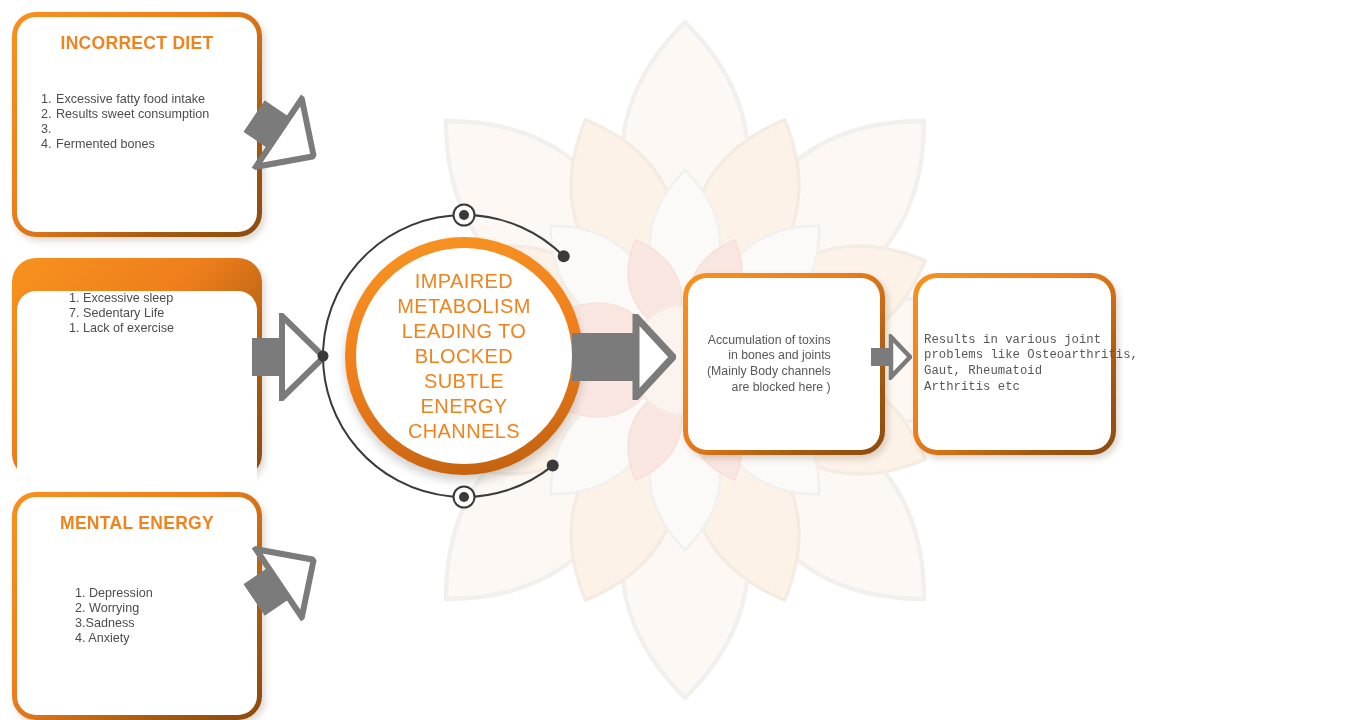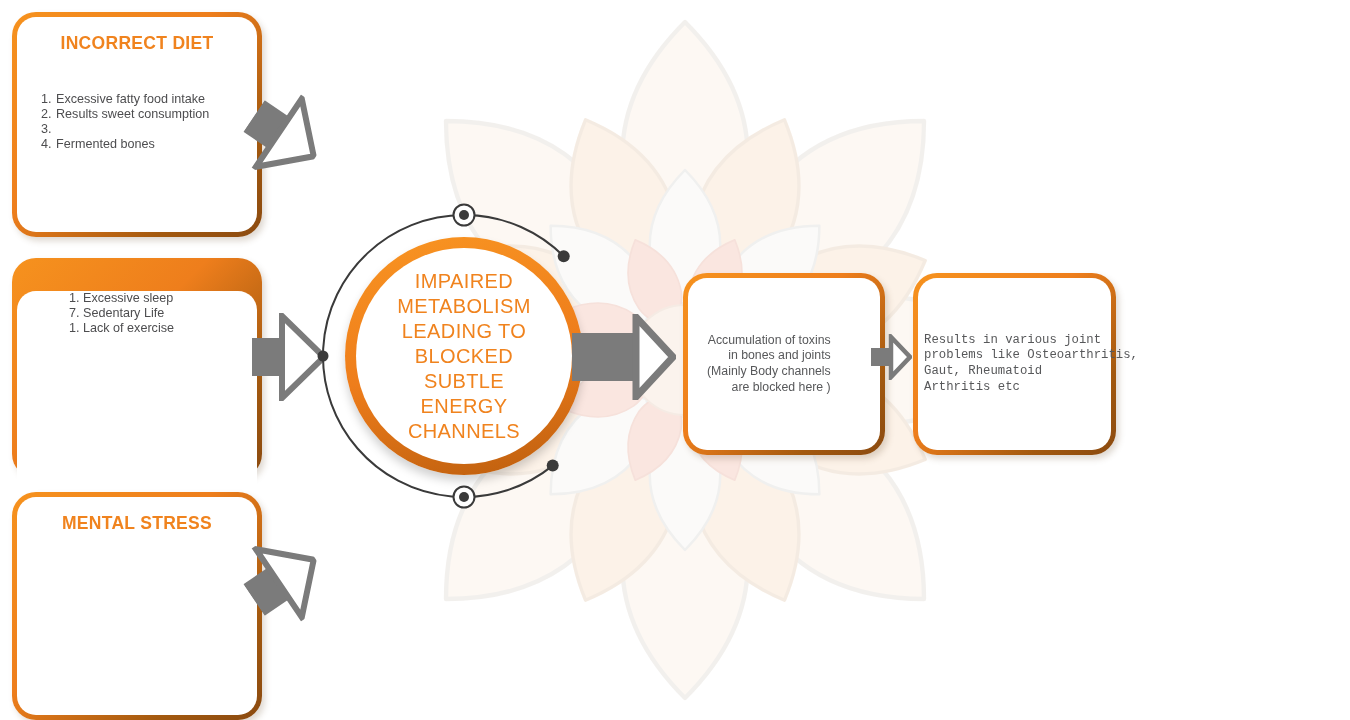--- a/index.html
+++ b/index.html
@@ -135,21 +135,27 @@
       <div id="lifestyle-list" class="list">
         <div class="line">1. Excessive sleep</div>
         <div class="line">7. Sedentary Life</div>
         <div class="line">1. Lack of exercise</div>
       </div>
     </div>
   </div>
 
   <div class="obox" style="left:12px;top:492px;width:240px;height:218px;">
     <div class="obox-in">
-      <h2 class="box-title">MENTAL STRESS</h2>
+      <h2 class="box-title">MENTAL ENERGY</h2>
+      <div id="stress-list" class="list">
+        <div class="line">1. Depression</div>
+        <div class="line">2. Worrying</div>
+        <div class="line">3.Sadness</div>
+        <div class="line">4. Anxiety</div>
+      </div>
     </div>
   </div>
 
   <svg id="arrow-diet" class="arrow" width="74" height="88" viewBox="0 0 74 88">
     <rect x="0" y="25" width="32" height="38" fill="#7B7B7B"></rect>
     <polygon points="30,3 30,85 72,44" fill="#FFFFFF" stroke="#7B7B7B" stroke-width="6"></polygon>
   </svg>
   <svg id="arrow-lifestyle" class="arrow" width="74" height="88" viewBox="0 0 74 88">
     <rect x="0" y="25" width="32" height="38" fill="#7B7B7B"></rect>
     <polygon points="30,3 30,85 72,44" fill="#FFFFFF" stroke="#7B7B7B" stroke-width="6"></polygon>

